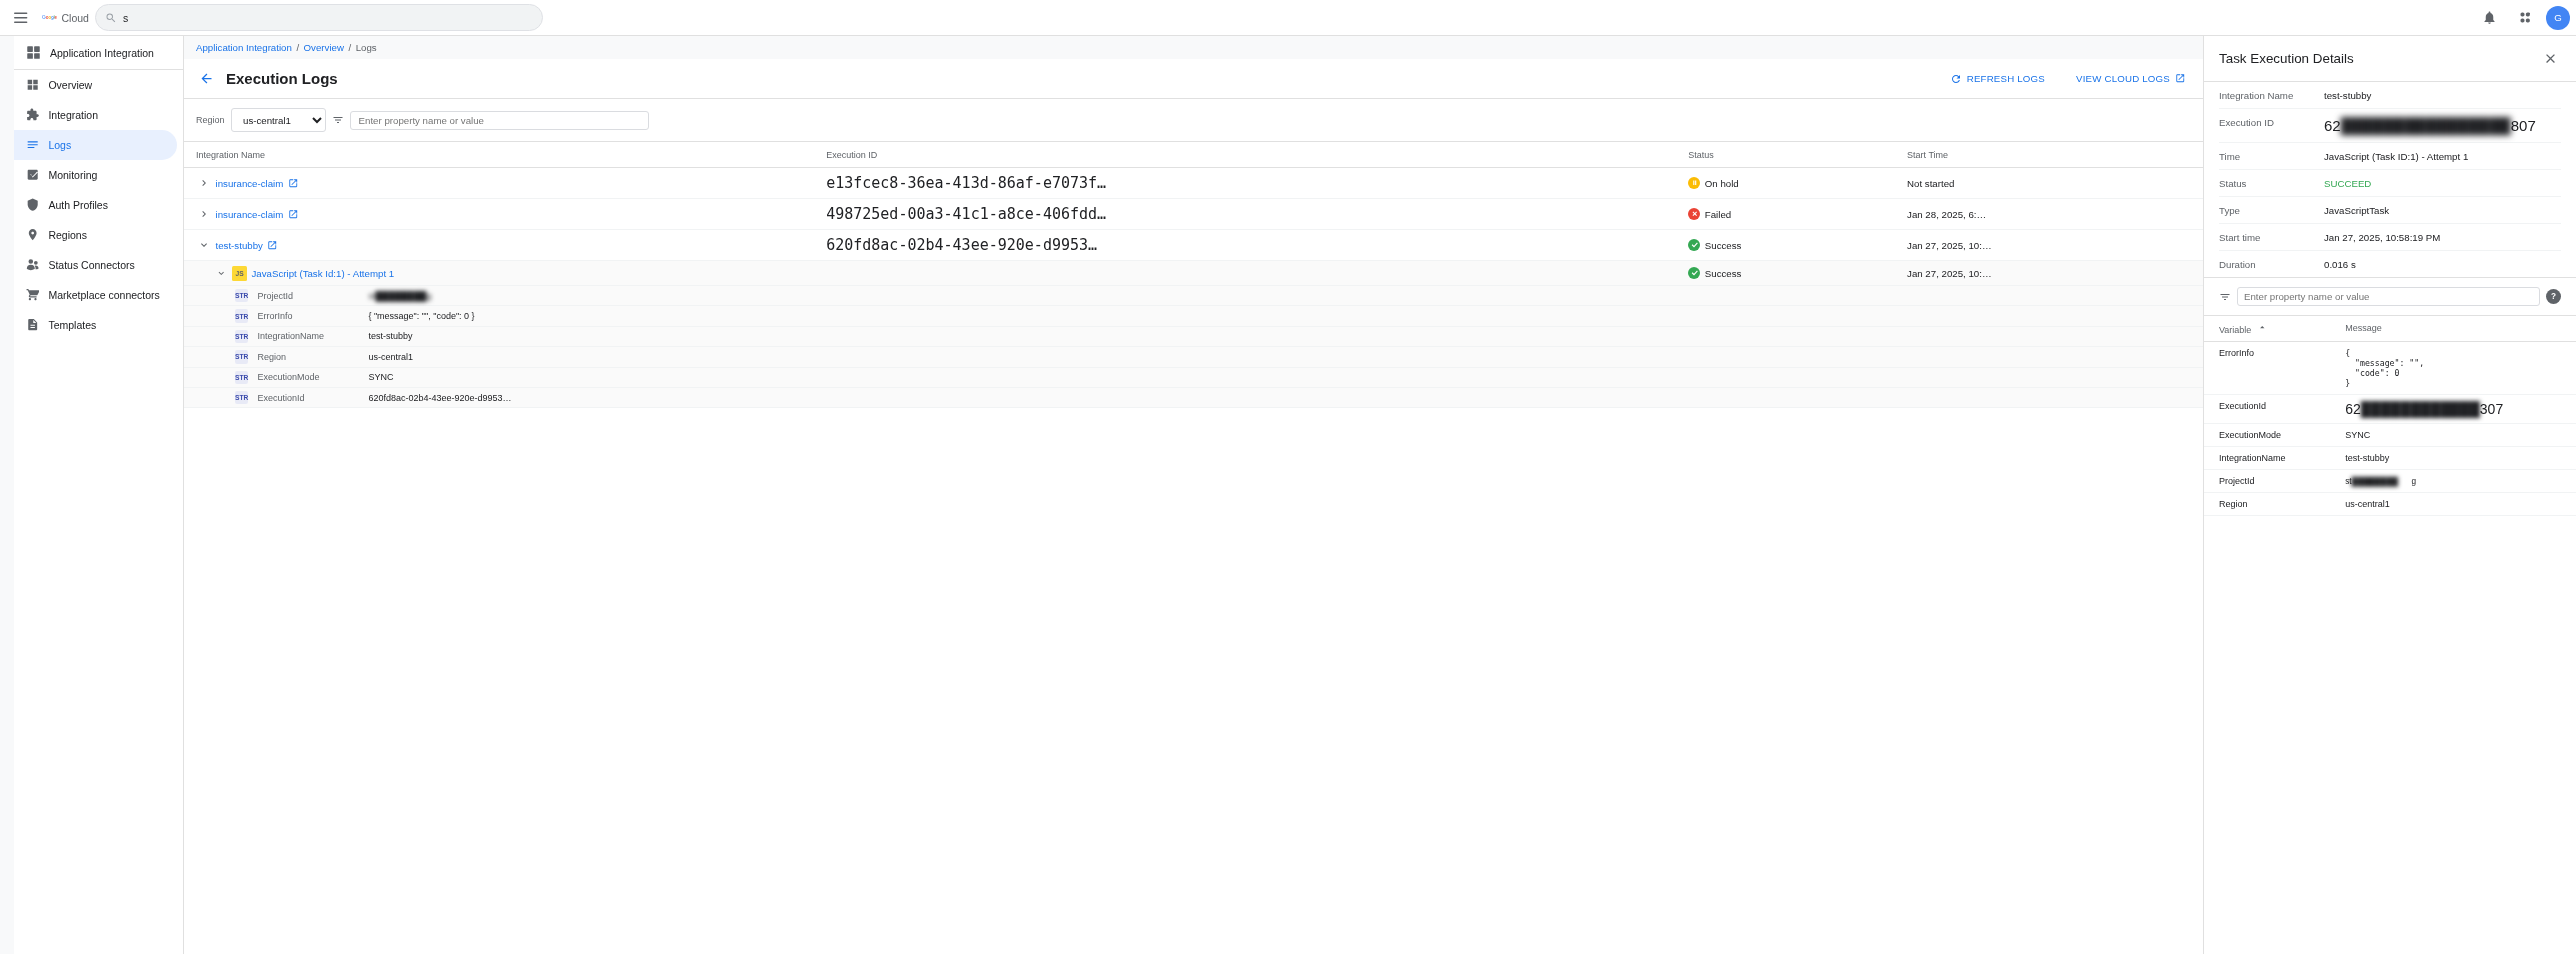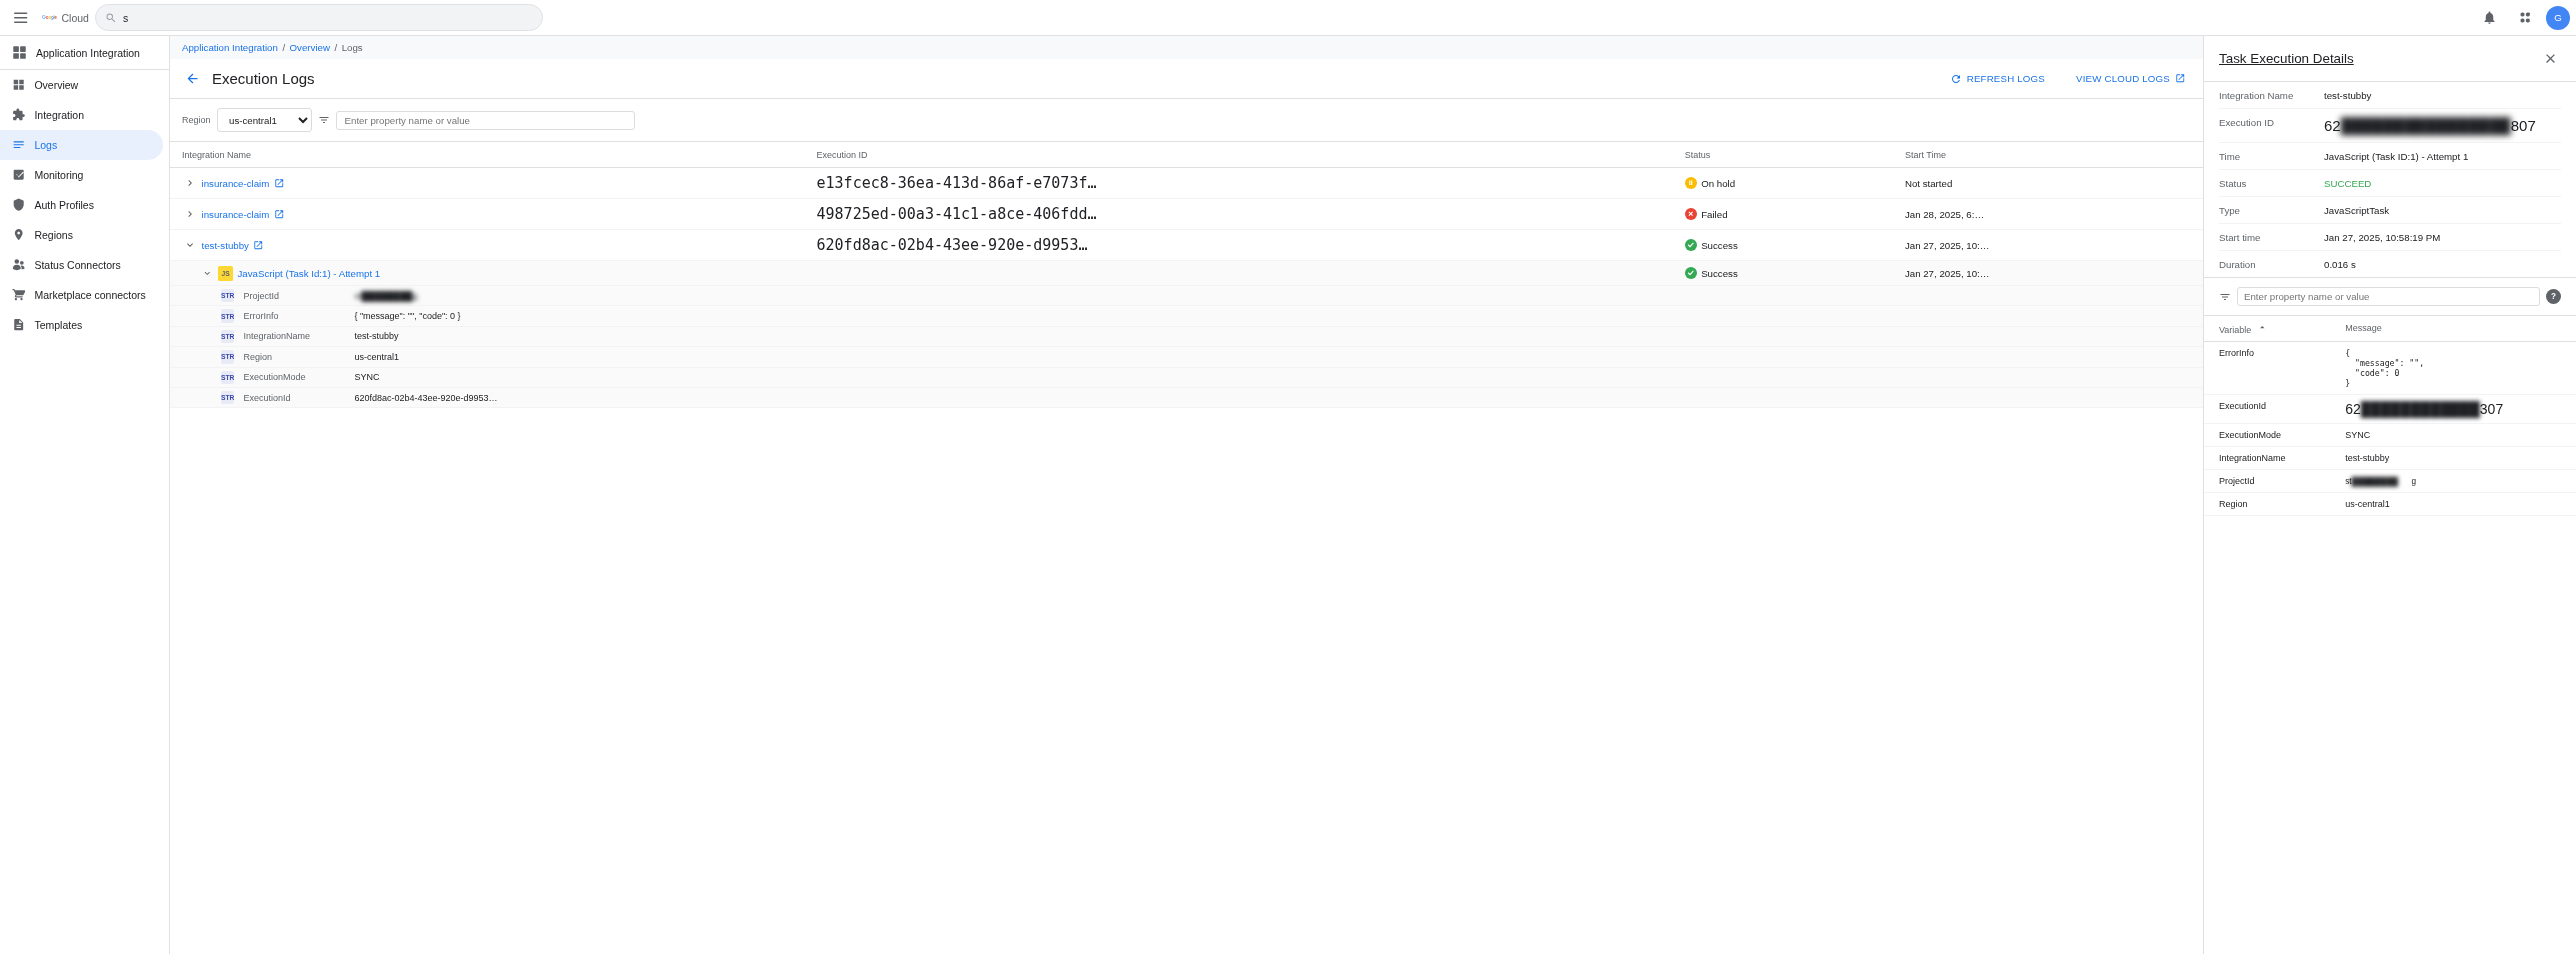--- a/index.html
+++ b/index.html
@@ -35,21 +35,21 @@
       background: transparent;
       outline: none;
       font-size: 10.5px;
       color: #202124;
       flex: 1;
     }
     .topbar-right { margin-left: auto; display: flex; align-items: center; gap: 6px; }
     .topbar-icon-btn { width: 30px; height: 30px; display: flex; align-items: center; justify-content: center; border-radius: 50%; cursor: pointer; border: none; background: transparent; }
 
     
-    .main-layout { display: flex; flex: 1; overflow: hidden; }
+    .main-layout { display: flex; flex: 1; overflow: hidden; margin-left: 14px; }
 
     
     .sidebar {
       width: 170px;
       background: #fff;
       border-right: 0.7px solid #e0e0e0;
       display: flex;
       flex-direction: column;
       flex-shrink: 0;
       overflow-y: auto;
@@ -93,21 +93,21 @@
     
     .content-area { flex: 1; overflow: hidden; display: flex; flex-direction: column; }
     .content-header {
       background: #fff;
       padding: 9px 12px;
       border-bottom: 0.7px solid #e0e0e0;
       display: flex;
       align-items: center;
       gap: 9px;
     }
-    .page-title { font-size: 15px; font-weight: 400; color: #202124; }
+    .page-title { font-size: 15px; font-weight: 700; color: #202124; }
     .header-actions { display: flex; align-items: center; gap: 19px; margin-left: auto; }
     .btn-text {
       display: flex; align-items: center; gap: 4.5px;
       color: #1a73e8; font-size: 9.7px; font-weight: 500;
       background: transparent; border: none; cursor: pointer; padding: 4.5px 6px;
       text-transform: uppercase; letter-spacing: 0.2px;
     }
 
     
     .filter-bar {
@@ -176,21 +176,21 @@
       flex-shrink: 0;
       overflow: hidden;
     }
     .panel-header {
       display: flex;
       align-items: center;
       justify-content: space-between;
       padding: 12px 15px;
       border-bottom: 0.7px solid #e0e0e0;
     }
-    .panel-title { font-size: 13.4px; font-weight: 400; color: #202124; text-decoration: underline; }
+    .panel-title { font-size: 13.4px; font-weight: 400; color: #202124; }
     .panel-close-btn { background: none; border: none; cursor: pointer; padding: 3px; display: flex; align-items: center; justify-content: center; color: #5f6368; }
 
     .panel-details { padding: 0 15px; border-bottom: 0.7px solid #e0e0e0; }
     .detail-row { display: flex; align-items: flex-start; padding: 7.5px 0; border-bottom: 0.7px solid #f1f3f4; }
     .detail-row:last-child { border-bottom: none; }
     .detail-label { width: 105px; font-size: 9.7px; color: #5f6368; flex-shrink: 0; }
     .detail-value { font-size: 9.7px; color: #202124; flex: 1; word-break: break-all; }
     .detail-value.success { color: #34a853; font-weight: 500; }
 
     .panel-filter-area { padding: 9px 15px; border-bottom: 0.7px solid #e0e0e0; }

